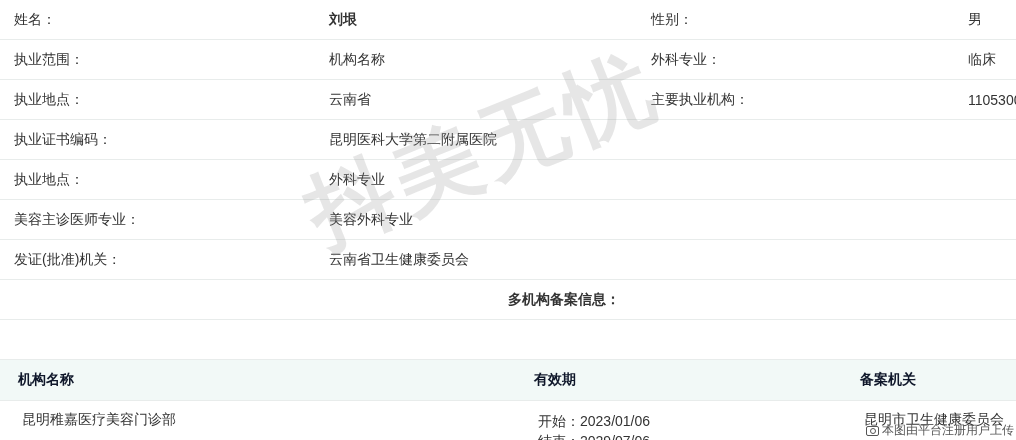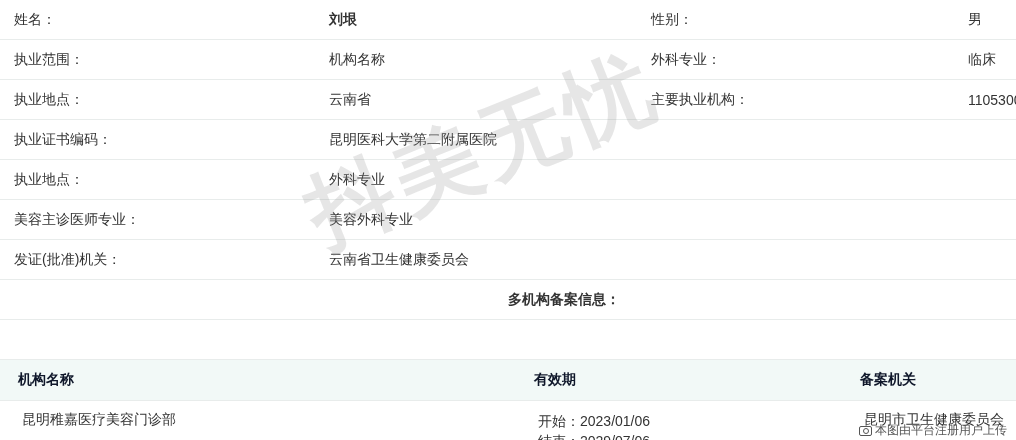--- a/index.html
+++ b/index.html
@@ -104,21 +104,21 @@
     font-weight: bold;
     color: rgba(140,140,140,0.22);
     transform: rotate(-22deg);
     letter-spacing: 6px;
     line-height: 1.0;
     font-family: "Liberation Serif", serif;
     user-select: none;
   }
   .footnote {
     position: absolute;
-    right: 9px;
+    right: 2px;
     bottom: 1px;
     font-size: 12px;
     color: #555555;
     white-space: nowrap;
   }
   .footnote .cam {
     display: inline-block;
     width: 11px;
     height: 8px;
     border: 1px solid #555;

